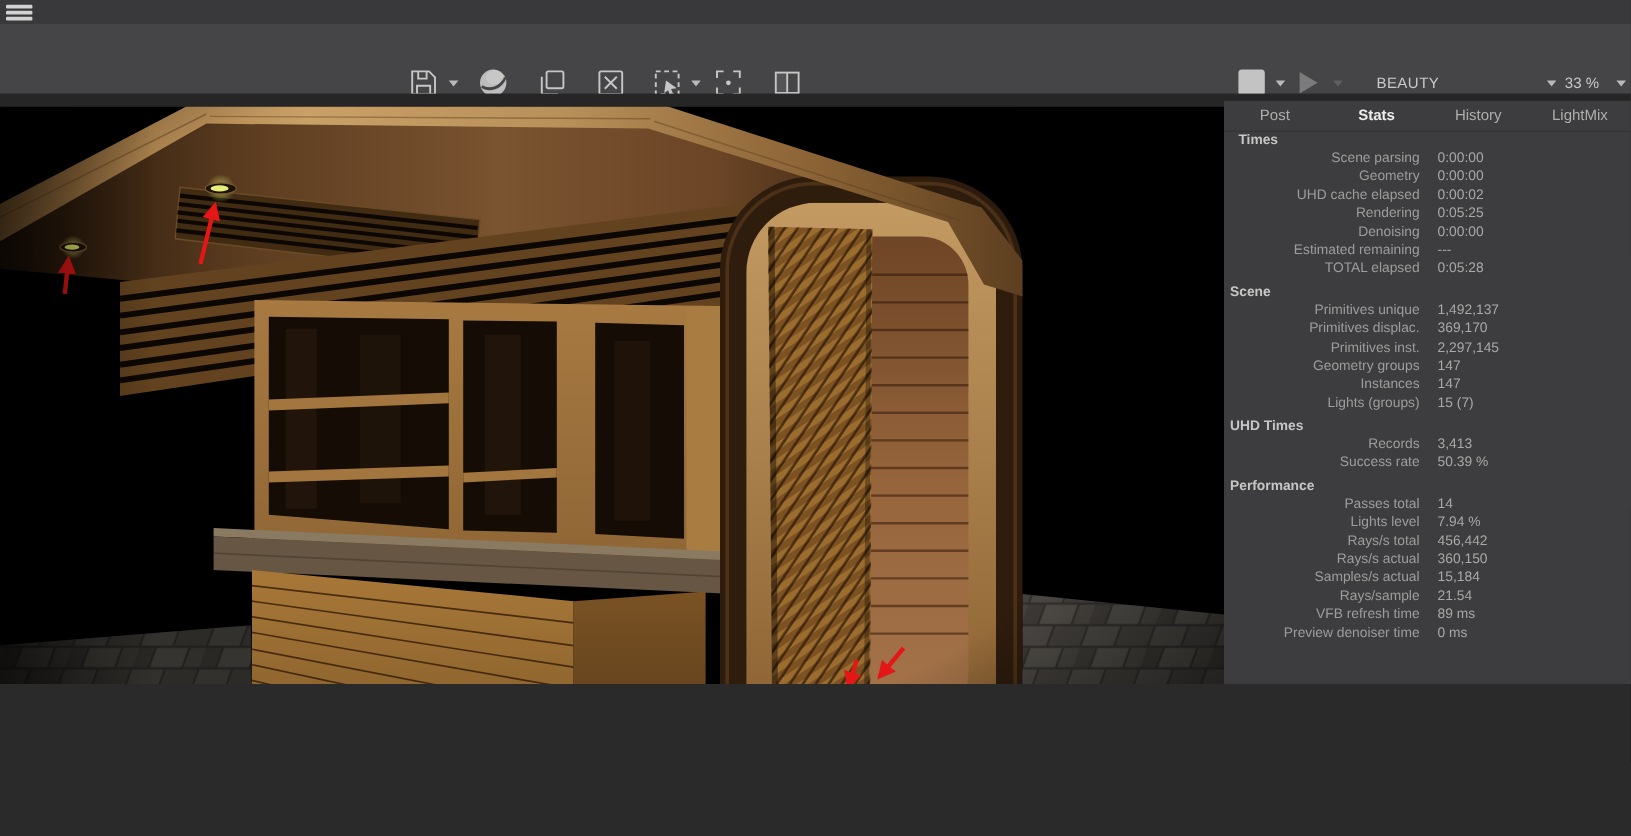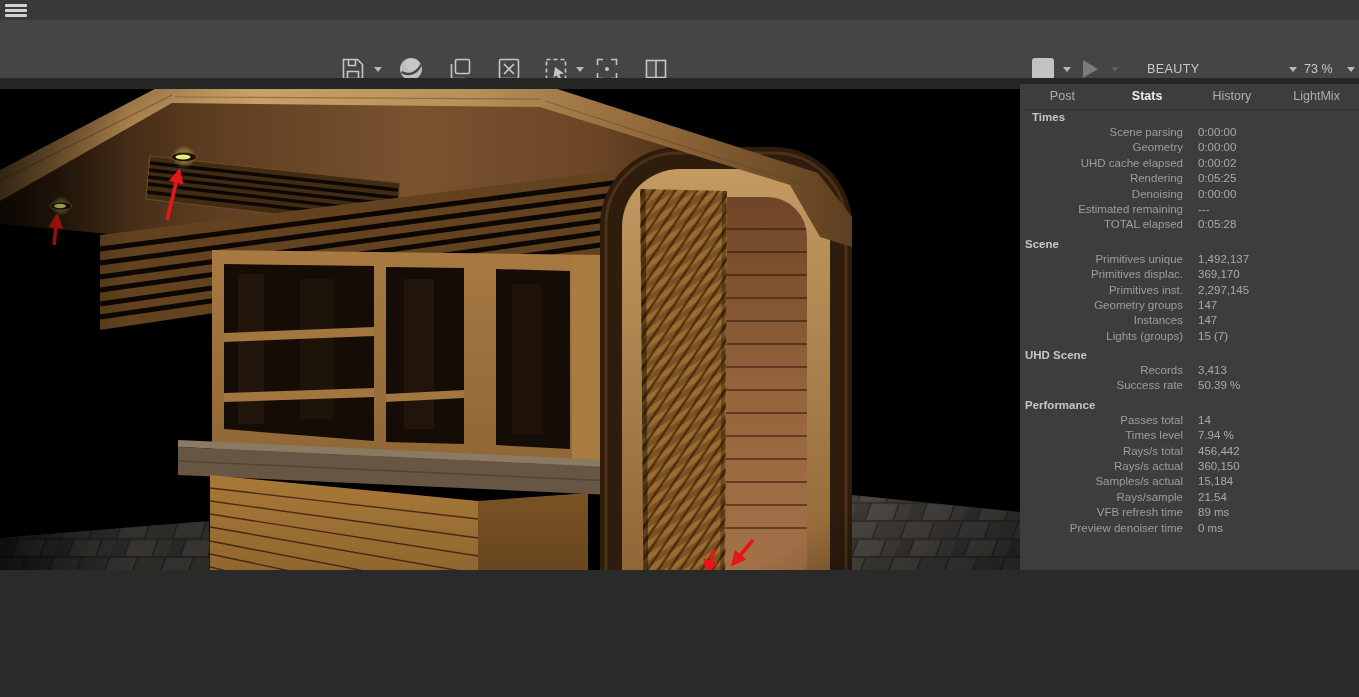--- a/index.html
+++ b/index.html
@@ -124,21 +124,21 @@
       <div class="caret"></div>
     </div>
     <div class="play"></div>
     <div class="caretbox" style="left:1108px">
       <div class="caret dim"></div>
     </div>
     <div class="chan-label">BEAUTY</div>
     <div class="caretbox" style="left:1286px">
       <div class="caret"></div>
     </div>
-    <div class="zoom-label">73 %</div>
+    <div class="zoom-label">33 %</div>
     <div class="caretbox" style="left:1344px">
       <div class="caret"></div>
     </div>
   </div>
 
   <div class="seam"></div>
   <div class="canvas-top-strip"></div>
 
   <div class="viewport">
   <svg width="1020" height="583" viewBox="0 0 1020 583">
@@ -405,36 +405,36 @@
           <span class="val">147</span>
         </div>
         <div class="srow">
           <span class="lbl">Instances</span>
           <span class="val">147</span>
         </div>
         <div class="srow">
           <span class="lbl">Lights (groups)</span>
           <span class="val">15 (7)</span>
         </div>
-        <div class="sec-title">UHD Scene</div>
+        <div class="sec-title">UHD Times</div>
         <div class="srow">
           <span class="lbl">Records</span>
           <span class="val">3,413</span>
         </div>
         <div class="srow">
           <span class="lbl">Success rate</span>
           <span class="val">50.39 %</span>
         </div>
         <div class="sec-title">Performance</div>
         <div class="srow">
           <span class="lbl">Passes total</span>
           <span class="val">14</span>
         </div>
         <div class="srow">
-          <span class="lbl">Times level</span>
+          <span class="lbl">Lights level</span>
           <span class="val">7.94 %</span>
         </div>
         <div class="srow">
           <span class="lbl">Rays/s total</span>
           <span class="val">456,442</span>
         </div>
         <div class="srow">
           <span class="lbl">Rays/s actual</span>
           <span class="val">360,150</span>
         </div>

